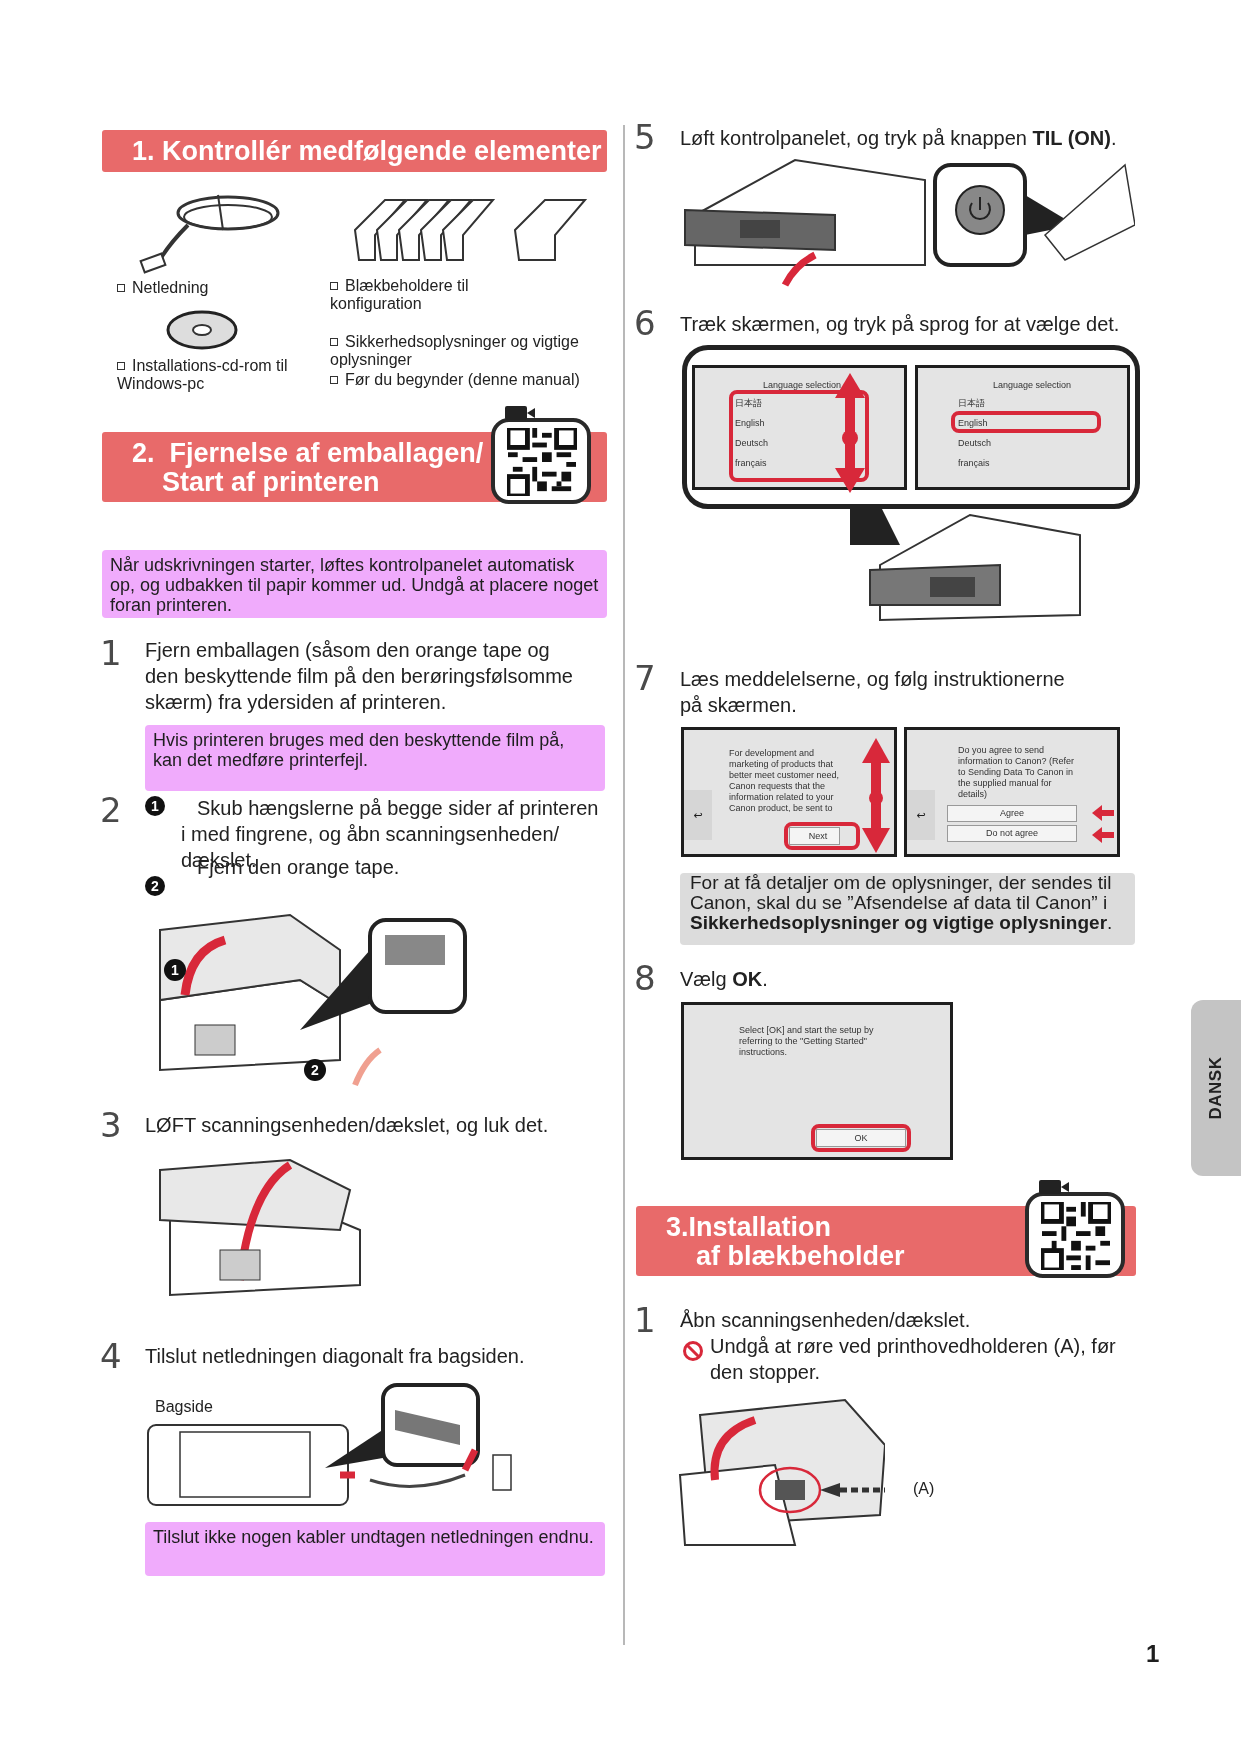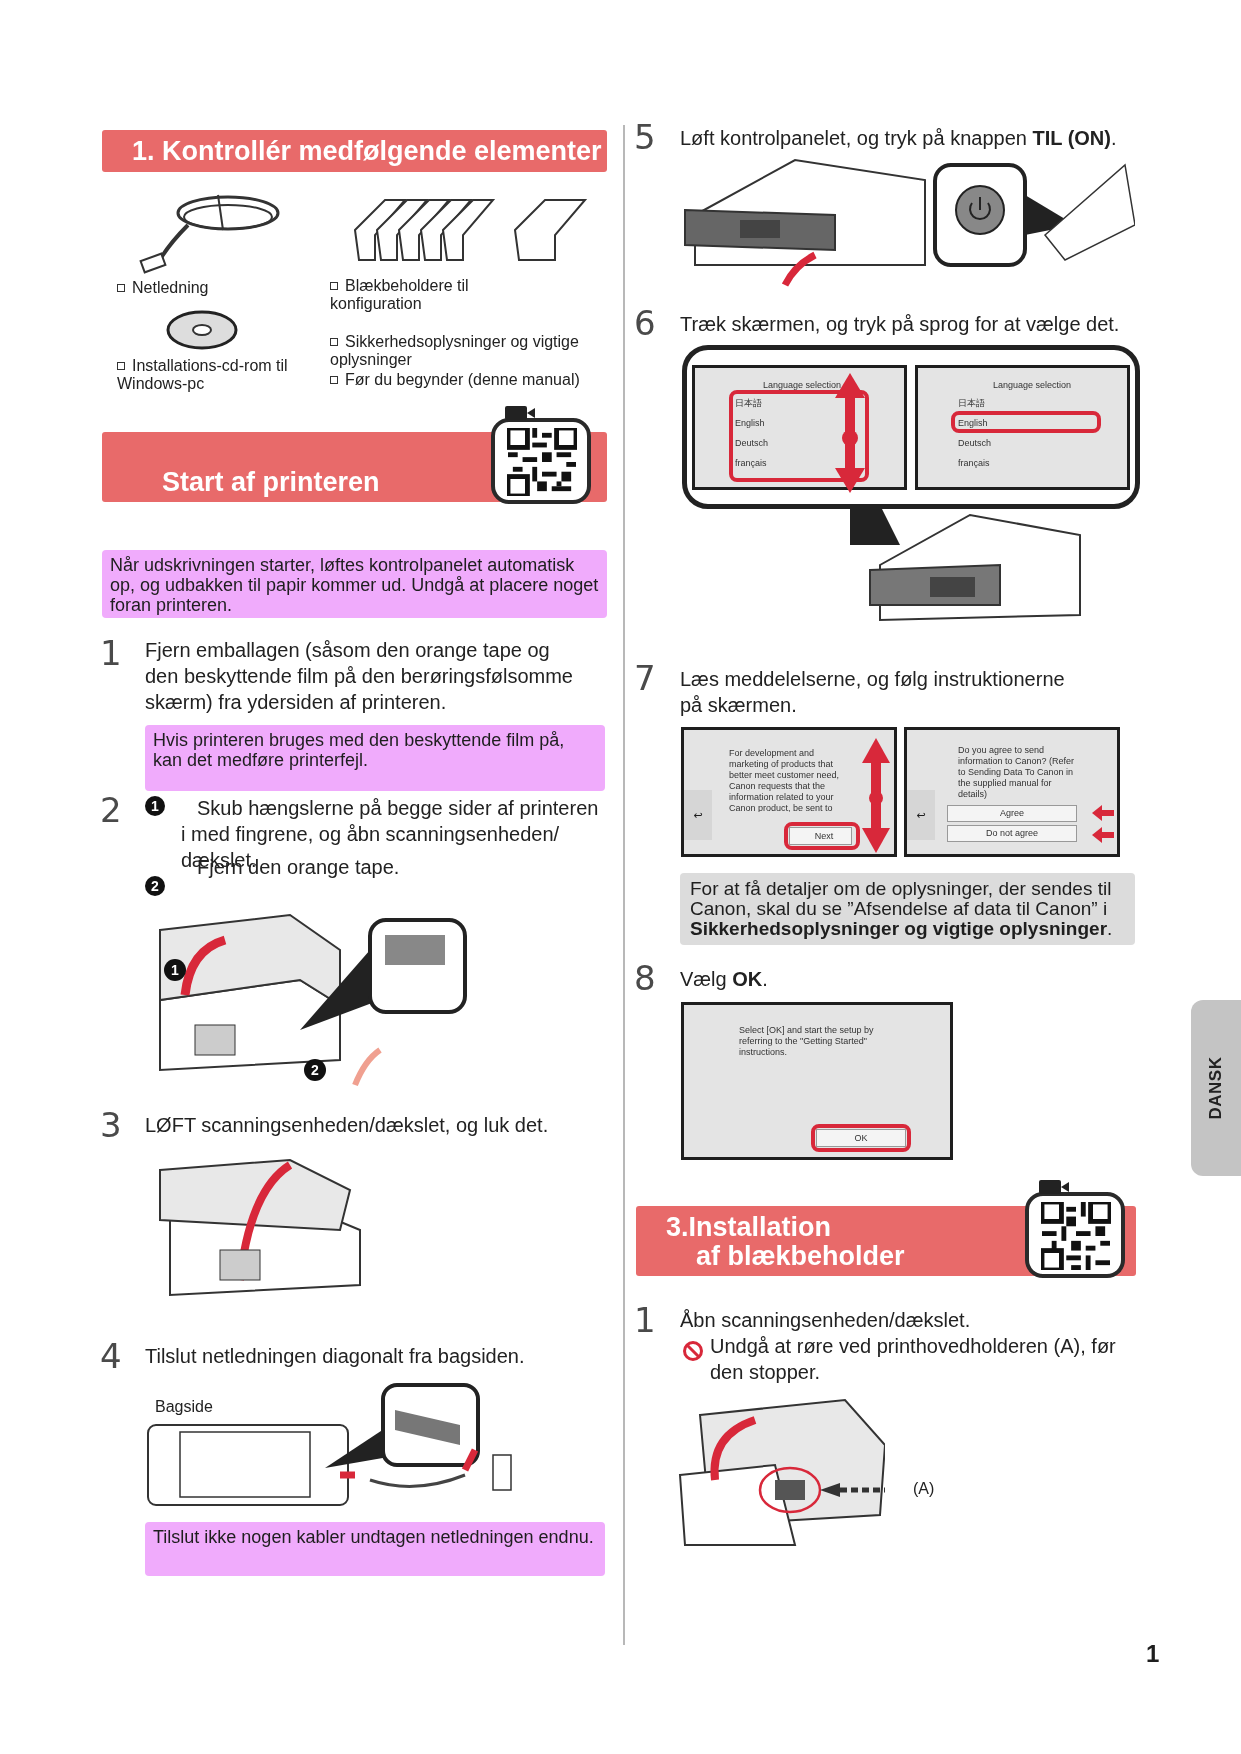--- a/index.html
+++ b/index.html
@@ -6,21 +6,21 @@
   html, body { width: 1241px; height: 1754px; background: #ffffff; }
   body { position: relative; font-family: "Liberation Sans", sans-serif; color: #1e1e1e; overflow: hidden; }
 
   .abs { position: absolute; }
   .col-divider { position: absolute; left: 623px; top: 125px; width: 2px; height: 1520px; background: #b8b8b8; }
 
   .sec-header { position: absolute; background: #e86a6a; color: #fff; font-weight: bold; border-radius: 3px; }
   .sec-header .title { position: absolute; font-size: 27px; line-height: 30px; white-space: pre; margin-left: 20px; }
 
   .callout-red { position: absolute; background: #f0abfc; border-radius: 4px; font-size: 18px; line-height: 20px; color: #1e1e1e; padding: 5px 8px; }
-  .callout-grey { position: absolute; background: #dcdcdc; border-radius: 4px; font-size: 19px; line-height: 20px; color: #1e1e1e; padding: 6px 10px; }
+  .callout-grey { position: absolute; background: #dcdcdc; border-radius: 4px; font-size: 19px; line-height: 20px; color: #1e1e1e; padding: 0 10px; }
 
   .step-num { position: absolute; font-size: 34px; color: #4a4a4a; font-family: "DejaVu Sans", sans-serif; }
   .step-text { position: absolute; font-size: 20px; line-height: 26px; color: #222; }
   .step-text b { font-weight: bold; }
 
   .item { position: absolute; font-size: 16px; line-height: 18px; color: #222; }
   .item .box { display: inline-block; width: 8px; height: 8px; border: 1px solid #333; margin-right: 7px; vertical-align: 1px; }
 
   .qr { position: absolute; width: 100px; height: 86px; border: 4px solid #2a2a2a; border-radius: 18px; background: #fff; }
   .qr .cam { position: absolute; left: 10px; top: -16px; width: 22px; height: 14px; background: #222; border-radius: 2px; }
@@ -75,20 +75,21 @@
   <ellipse cx="37" cy="22" rx="9" ry="5" fill="#fff" stroke="#333" stroke-width="2"></ellipse>
 </svg>
 <div class="item" style="left:117px; top:357px; white-space:pre;"><span class="box"></span><span>Installations-cd-rom til
 Windows-pc</span></div>
 
 <div class="item" style="left:330px; top:333px; white-space:pre;"><span class="box"></span><span>Sikkerhedsoplysninger og vigtige
 oplysninger</span></div>
 <div class="item" style="left:330px; top:371px;"><span class="box"></span><span>Før du begynder (denne manual)</span></div>
 
 <div class="sec-header" style="left:102px; top:432px; width:505px; height:70px;">
+  <div class="title" style="left:10px; top:6px;">2.  Fjernelse af emballagen/</div>
   <div class="title" style="left:40px; top:35px;">Start af printeren</div>
 </div>
 <div class="qr" style="left:491px; top:418px;">
   <div class="cam"></div>
   <svg width="70" height="68" viewBox="0 0 14 14">
     <rect x="0" y="0" width="4" height="4" fill="none" stroke="#111" stroke-width="1"></rect>
     <rect x="10" y="0" width="4" height="4" fill="none" stroke="#111" stroke-width="1"></rect>
     <rect x="0" y="10" width="4" height="4" fill="none" stroke="#111" stroke-width="1"></rect>
     <g fill="#111">
       <rect x="5" y="0" width="1" height="2"></rect>
@@ -210,21 +211,21 @@
   <path d="M30 60 L120 10 L230 30 L230 110 L30 115 Z" fill="#fff" stroke="#333" stroke-width="2"></path>
   <path d="M20 65 L150 60 L150 100 L20 100 Z" fill="#777" stroke="#333" stroke-width="2"></path>
   <rect x="80" y="72" width="45" height="20" fill="#444"></rect>
 </svg>
 
 <div class="step-num" style="left:634px; top:658px;">7</div>
 <div class="step-text" style="left:680px; top:666px; width:410px;">Læs meddelelserne, og følg instruktionerne på skærmen.</div>
 <div class="screen" style="left:681px; top:727px; width:216px; height:130px;">
   <div class="abs" style="left:0; top:60px; width:28px; height:50px; background:#d6d6d6; font-size:11px; text-align:center; line-height:50px;">↩</div>
   <div class="scr-text" style="left:45px; top:18px; width:118px; height:64px; overflow:hidden;">For development and marketing of products that better meet customer need, Canon requests that the information related to your Canon product, be sent to Canon (in case of</div>
-  <div class="scr-btn" style="left:105px; top:97px; width:63px; height:18px; line-height:16px;padding-left:7px;">Next</div>
+  <div class="scr-btn" style="left:105px; top:97px; width:51px; height:18px; line-height:16px;padding-left:7px;">Next</div>
   <div class="scr-hl" style="left:100px; top:92px; width:76px; height:28px;"></div>
   <svg class="abs" style="left:178px; top:8px;" width="28" height="115" viewBox="0 0 28 115">
     <polygon points="14,0 28,25 0,25" fill="#d8283a"></polygon>
       <rect x="9" y="25" width="10" height="65" fill="#d8283a"></rect>
       <polygon points="14,115 28,90 0,90" fill="#d8283a"></polygon>
       <circle cx="14" cy="60" r="7" fill="#d8283a"></circle>
   </svg>
 </div>
 <div class="screen" style="left:904px; top:727px; width:216px; height:130px;">
   <div class="abs" style="left:0; top:60px; width:28px; height:50px; background:#d6d6d6; font-size:11px; text-align:center; line-height:50px;">↩</div>

